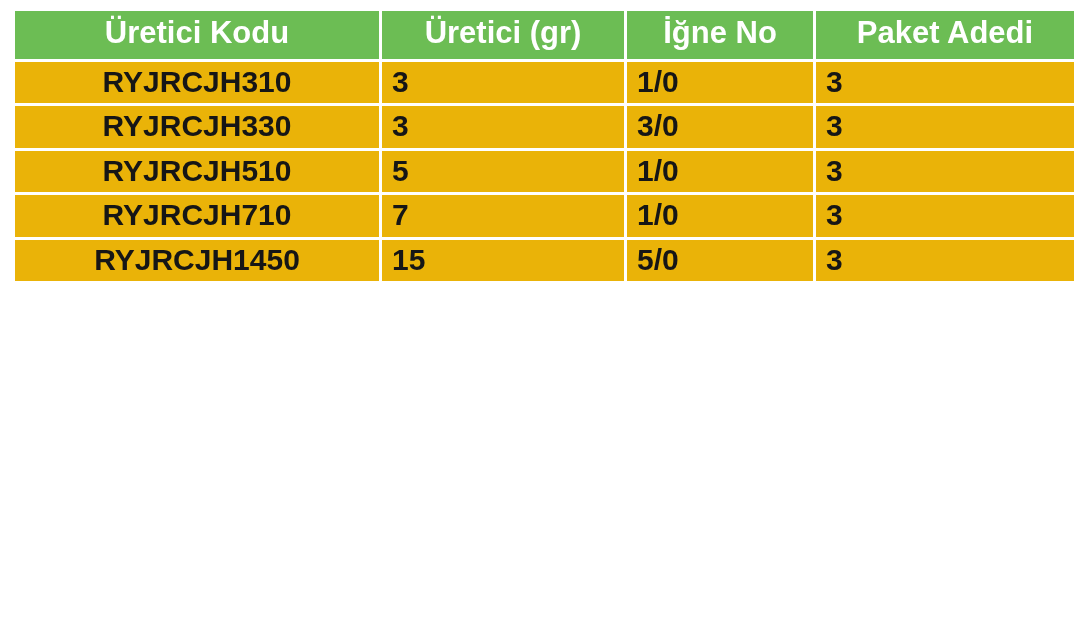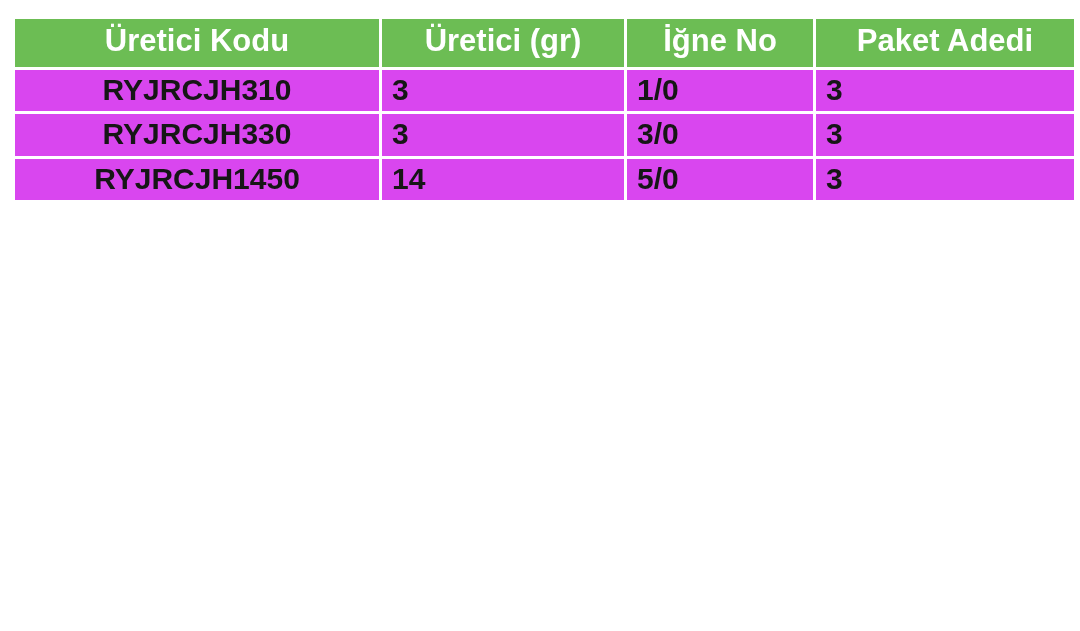--- a/index.html
+++ b/index.html
@@ -10,41 +10,41 @@
   body {
     width: 1080px;
     height: 631px;
     font-family: "Liberation Sans", sans-serif;
     overflow: hidden;
   }
   .sheet {
     width: 1080px;
     height: 631px;
     box-sizing: border-box;
-    padding: 16px 12px 10px 12px;
+    padding: 8px 12px 10px 12px;
     background: #ffffff;
   }
   table.spec-table {
     border-collapse: separate;
     border-spacing: 3px 3px;
     width: 1056px;
     table-layout: fixed;
   }
   table.spec-table th {
     background: #6cbd54;
     color: #ffffff;
     font-size: 31px;
     font-weight: bold;
     padding: 6px 10px 9px 10px;
     text-align: center;
     white-space: nowrap;
     line-height: 1.05;
   }
   table.spec-table td {
-    background: #d946ef;
+    background: #eab308;
     color: #161616;
     font-size: 30px;
     font-weight: bold;
     padding: 4px 10px 6px 10px;
     white-space: nowrap;
     line-height: 1.05;
     margin-top: 28px;
   }
   col.c-code  { width: 364px; }
   col.c-w     { width: 242px; }
@@ -78,20 +78,32 @@
         <td>1/0</td>
         <td>3</td>
       </tr>
       <tr>
         <td class="cell-code">RYJRCJH330</td>
         <td>3</td>
         <td>3/0</td>
         <td>3</td>
       </tr>
       <tr>
+        <td class="cell-code">RYJRCJH510</td>
+        <td>5</td>
+        <td>1/0</td>
+        <td>3</td>
+      </tr>
+      <tr>
+        <td class="cell-code">RYJRCJH710</td>
+        <td>7</td>
+        <td>1/0</td>
+        <td>3</td>
+      </tr>
+      <tr>
         <td class="cell-code">RYJRCJH1450</td>
-        <td>14</td>
+        <td>15</td>
         <td>5/0</td>
         <td>3</td>
       </tr>
     </tbody>
   </table>
 </div>
 
 </body></html>

